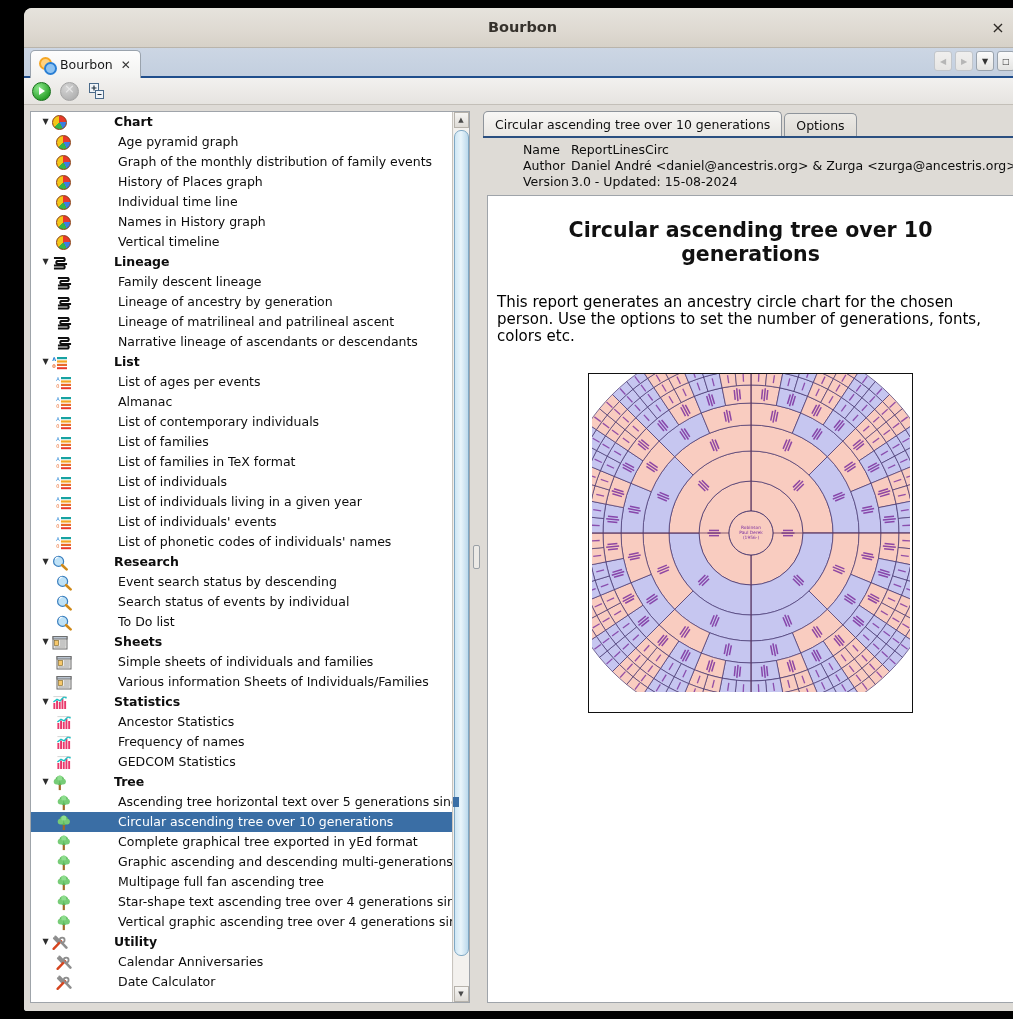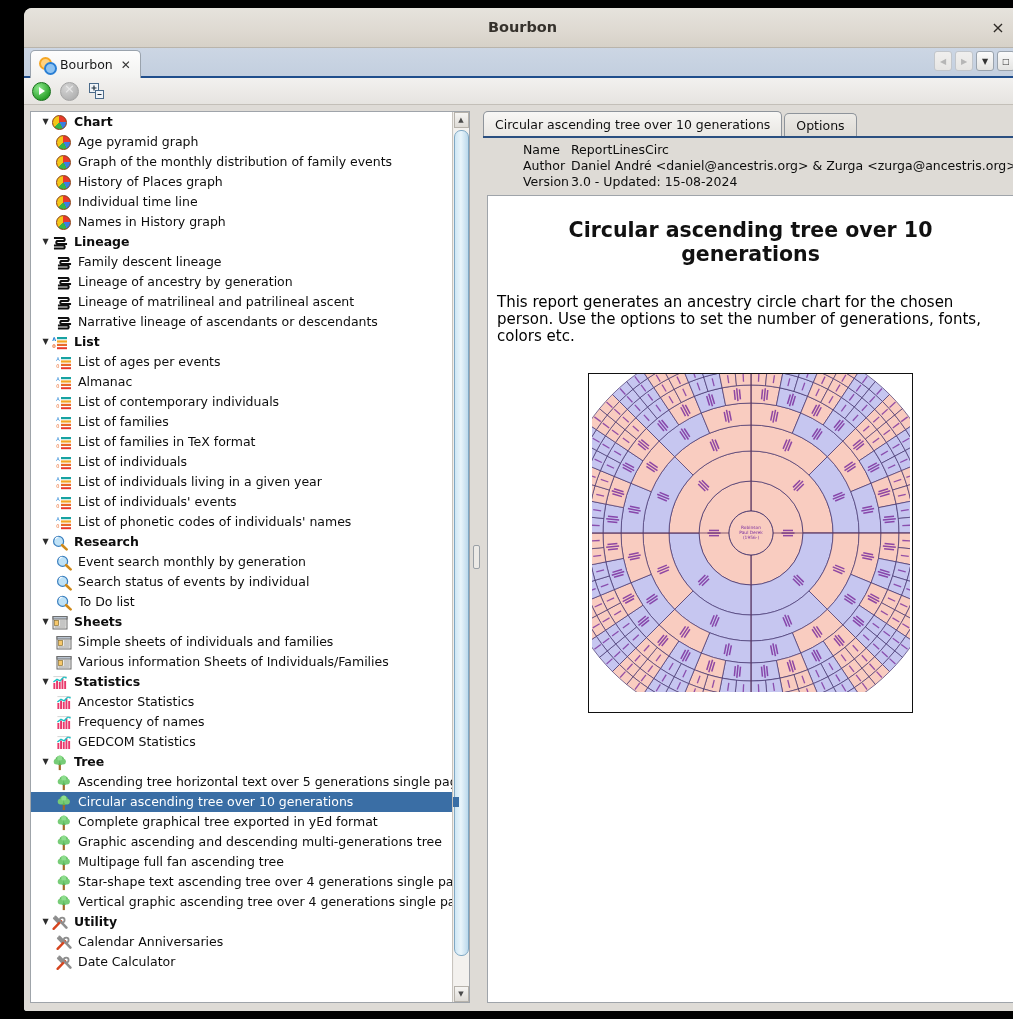--- a/index.html
+++ b/index.html
@@ -112,21 +112,21 @@
     padding-left:8px;box-sizing:border-box;white-space:nowrap;
     font-size:12.5px;color:#0d0d0d;cursor:pointer;
   }
   .trow.grp{font-weight:bold;}
   .trow.sel{background:#3a6ea5;color:#ffffff;}
   .twisty{
     width:13px;flex:0 0 13px;text-align:center;font-size:8px;color:#2d2d2d;line-height:20px;
   }
   .indent{width:17px;flex:0 0 17px;}
   .ticon{width:17px;flex:0 0 17px;height:16px;margin-right:5px;position:relative;}
-  .tlabel{line-height:20px;}
+  .tlabel{line-height:20px;margin-left:40px;}
   
   .ic-pie{border-radius:50%;overflow:hidden;width:15px;height:15px;
     background:conic-gradient(#e8392b 0deg 90deg,#3a7fe0 90deg 150deg,#35b44a 150deg 230deg,#f5c518 230deg 360deg);
     border:1px solid #8a3b10;box-sizing:border-box;}
   
   #vsb{
     flex:0 0 16px;background:#f0eeeb;border-left:1px solid #c8c4be;
     display:flex;flex-direction:column;align-items:center;position:relative;
   }
   .sbbtn{width:15px;height:16px;flex:0 0 16px;display:flex;align-items:center;justify-content:center;
@@ -259,20 +259,27 @@
             </span>
             <span class="tlabel">Individual time line</span>
           </div>
           <div class="trow">
             <span class="indent"></span>
             <span class="ticon">
               <span class="ic-pie" style="display: block; margin-top: 1px;"></span>
             </span>
             <span class="tlabel">Names in History graph</span>
           </div>
+          <div class="trow">
+            <span class="indent"></span>
+            <span class="ticon">
+              <span class="ic-pie" style="display: block; margin-top: 1px;"></span>
+            </span>
+            <span class="tlabel">Vertical timeline</span>
+          </div>
           <div class="trow grp">
             <span class="twisty">▼</span>
             <span class="ticon">
               <svg width="16" height="16" viewBox="0 0 16 16" style="display: block; margin-top: 1px;">
                 <path d="M3 3 h9 a2 2 0 0 1 0 3 h-7 a2 2 0 0 0 0 3 h9" fill="none" stroke="#111" stroke-width="2.1" stroke-linecap="square"></path>
                 <path d="M3 10.5 h9 a2 2 0 0 1 0 3 h-9" fill="none" stroke="#111" stroke-width="2.1" stroke-linecap="square"></path>
               </svg>
             </span>
             <span class="tlabel">Lineage</span>
           </div>
@@ -469,21 +476,21 @@
           </div>
           <div class="trow">
             <span class="indent"></span>
             <span class="ticon">
               <svg width="16" height="16" viewBox="0 0 16 16" style="display: block; margin-top: 1px;">
                 <circle cx="6.6" cy="6.4" r="5" fill="#bfe2f7" stroke="#3a7fbf" stroke-width="1.2"></circle>
                 <path d="M3.2 4.2 a4.2 4.2 0 0 1 3.2 -2.2" stroke="#ffffff" stroke-width="1.2" fill="none"></path>
                 <path d="M10.2 10.2 L14.6 14.4" stroke="#d08a1a" stroke-width="2.6" stroke-linecap="round"></path>
               </svg>
             </span>
-            <span class="tlabel">Event search monthly by generation</span>
+            <span class="tlabel">Event search status by descending</span>
           </div>
           <div class="trow">
             <span class="indent"></span>
             <span class="ticon">
               <svg width="16" height="16" viewBox="0 0 16 16" style="display: block; margin-top: 1px;">
                 <circle cx="6.6" cy="6.4" r="5" fill="#bfe2f7" stroke="#3a7fbf" stroke-width="1.2"></circle>
                 <path d="M3.2 4.2 a4.2 4.2 0 0 1 3.2 -2.2" stroke="#ffffff" stroke-width="1.2" fill="none"></path>
                 <path d="M10.2 10.2 L14.6 14.4" stroke="#d08a1a" stroke-width="2.6" stroke-linecap="round"></path>
               </svg>
             </span>

